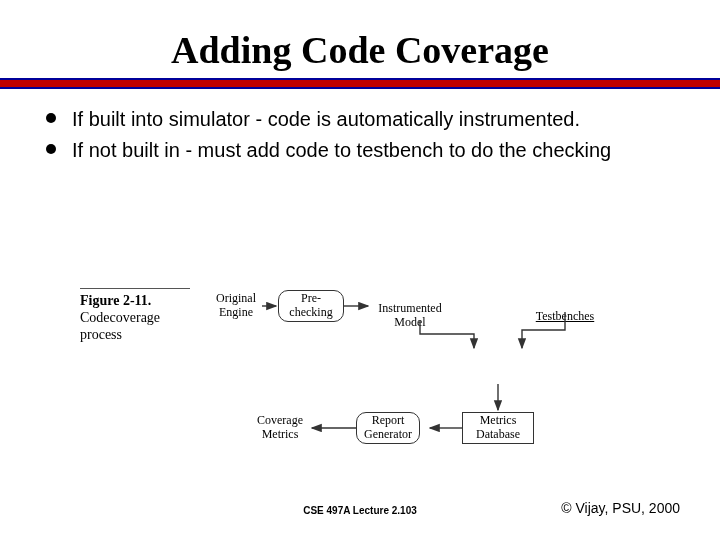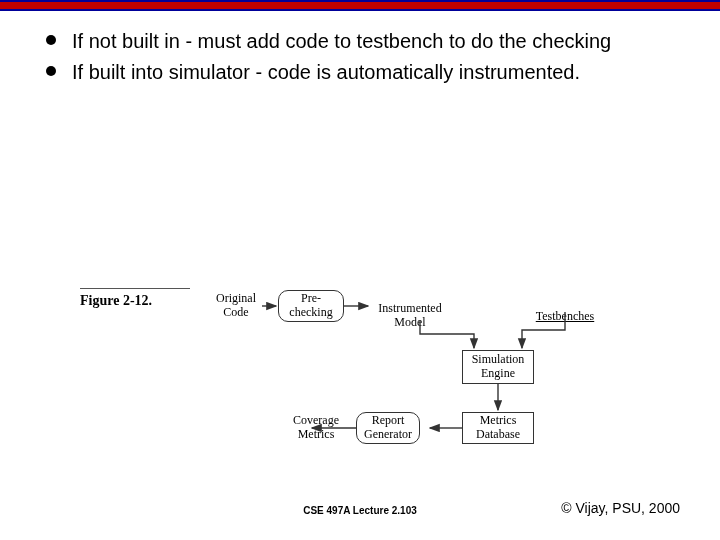--- a/index.html
+++ b/index.html
@@ -112,50 +112,50 @@
     bottom: 24px;
     right: 40px;
     font-size: 14px;
   }
 </style>
 </head>
 <body>
 
 <div class="slide">
 
+  <div class="title">Adding Code Coverage</div>
   <div class="rule"></div>
 
   <div class="body">
     <ul class="bullets">
+      <li><span>If built into simulator - code is automatically instrumented.</span></li>
       <li><span>If not built in - must add code to testbench to do the checking</span></li>
-      <li><span>If built into simulator - code is automatically instrumented.</span></li>
     </ul>
   </div>
 
   <div class="diagram-wrap">
     <div class="fig-caption">
-      <span class="fig-title">Figure 2-12.</span><br>
+      <span class="fig-title">Figure 2-11.</span><br>
+      <span>Codecoverage process</span>
     </div>
 
     <div class="node plain" style="left:140px; top:18px; width:52px; height:28px;">Original
-Code</div>
+Engine</div>
     <div class="node rounded" style="left:208px; top:16px; width:66px; height:32px;">Pre-
 checking</div>
     <div class="node plain" style="left:300px; top:28px; width:80px; height:28px;">Instrumented
 Model</div>
     <div class="node plain" style="left:460px; top:34px; width:70px; height:18px;text-decoration:underline;">Testbenches</div>
 
-    <div class="node square" style="left:392px; top:76px; width:72px; height:34px;">Simulation
-Engine</div>
 
     <div class="node square" style="left:392px; top:138px; width:72px; height:32px;">Metrics
 Database</div>
     <div class="node rounded" style="left:286px; top:138px; width:64px; height:32px;">Report
 Generator</div>
-    <div class="node plain" style="left:180px; top:140px; width:60px; height:28px;margin-left:36px;">Coverage
+    <div class="node plain" style="left:180px; top:140px; width:60px; height:28px;">Coverage
 Metrics</div>
 
     <svg class="arrows">
       <defs>
         <marker id="ah" markerWidth="8" markerHeight="8" refX="7" refY="3" orient="auto">
           <path d="M0,0 L8,3 L0,6 Z" fill="#333"></path>
         </marker>
       </defs>
 
       <line x1="192" y1="32" x2="206" y2="32" stroke="#333" stroke-width="1.4" marker-end="url(#ah)"></line>

